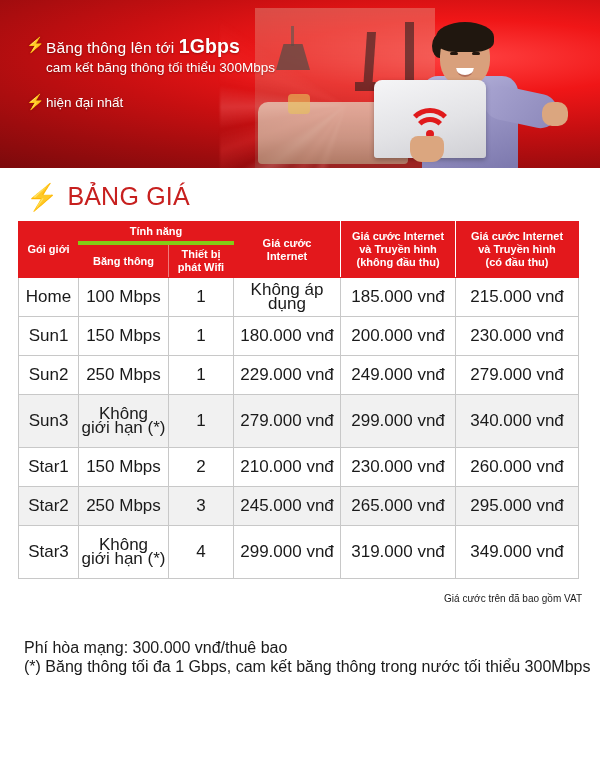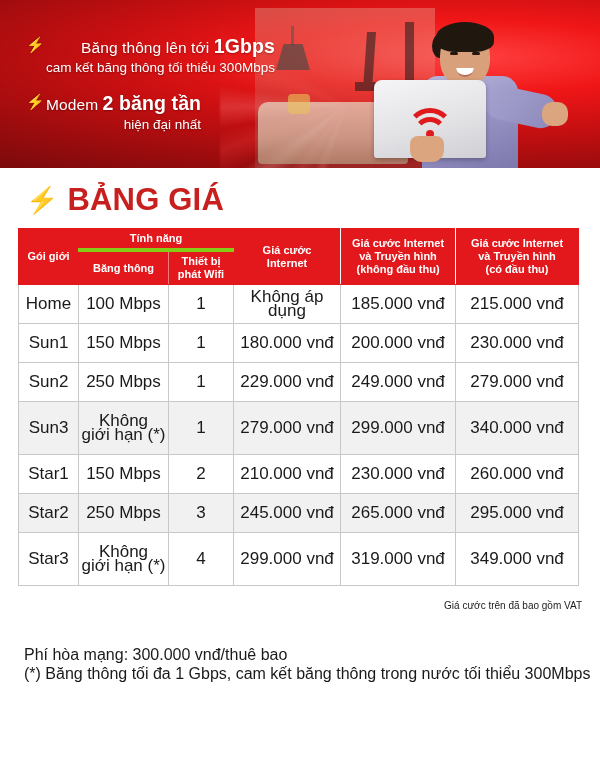--- a/index.html
+++ b/index.html
@@ -283,21 +283,21 @@
   .bolt-sm {
     width: 14px;
     flex: none;
     color: #ffffff;
     font-size: 15px;
     line-height: 18px;
     margin-right: 6px;
     text-align: center;
     text-shadow: 0 0 3px rgba(0,0,0,0.25);
   }
-  .b-text { color: #ffffff; text-align: right; }
+  .b-text { color: #ffffff; }
   .b-main {
     font-size: 15.5px;
     line-height: 20px;
     letter-spacing: 0.1px;
     text-shadow: 0 1px 2px rgba(0,0,0,0.3);
   }
   .b-main .hl { font-weight: bold; font-size: 19.5px; }
   .b-sub {
     font-size: 13.5px;
     line-height: 19px;
@@ -314,22 +314,22 @@
   }
   .title-bolt {
     color: #e01a1c;
     font-size: 26px;
     line-height: 26px;
     margin-right: 9px;
     font-weight: bold;
   }
   .title-text {
     color: #c7201f;
-    font-size: 31px;
-    font-weight: bold;
+    font-size: 25px;
+    font-weight: normal;
     letter-spacing: 0.2px;
   }
 
   
   .price-table {
     position: absolute;
     left: 18px;
     top: 0;
     width: 560px;
     border-collapse: collapse;
@@ -430,21 +430,20 @@
     <div class="b-row">
       <div class="bolt-sm">⚡</div>
       <div class="b-text">
         <div class="b-main"><span>Băng thông lên tới </span><span class="hl">1Gbps</span></div>
         <div class="b-sub">cam kết băng thông tối thiểu 300Mbps</div>
       </div>
     </div>
     <div class="b-row">
       <div class="bolt-sm">⚡</div>
       <div class="b-text">
-        <div class="b-main"><span>Modem </span><span class="hl">2 băng tần</span></div>
         <div class="b-sub">hiện đại nhất</div>
       </div>
     </div>
   </div>
 </div>
 
 <div class="content">
 
   <div class="title-row">
     <span class="title-bolt">⚡</span>

